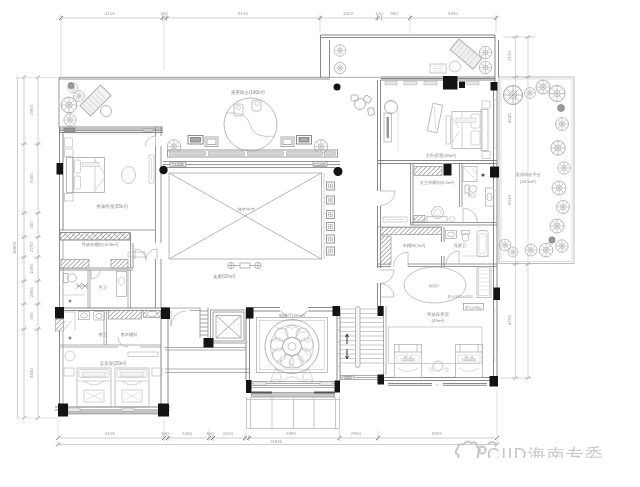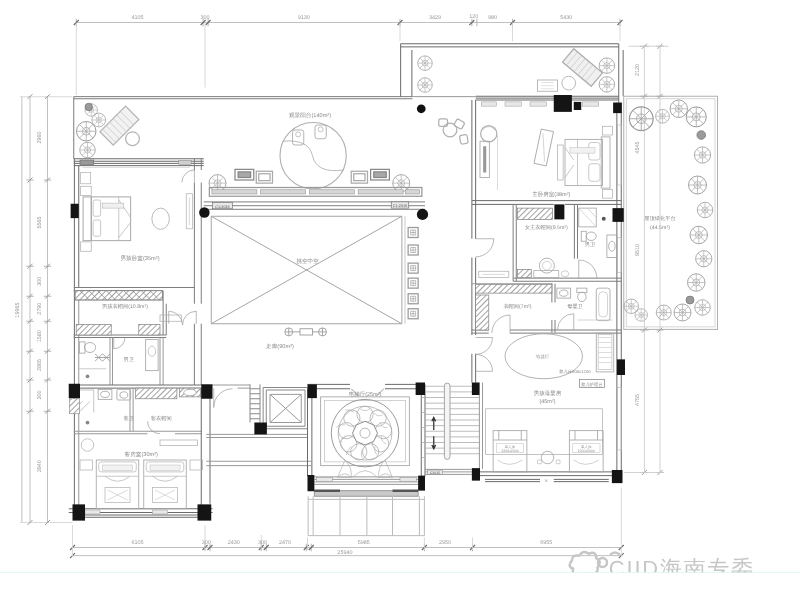--- a/index.html
+++ b/index.html
@@ -1,16 +1,16 @@
 <!DOCTYPE html>
 <html><head>
 <meta charset="utf-8">
 <style>
   html,body{margin:0;padding:0;background:#fff;}
-  #page{width:640px;height:458px;position:relative;overflow:hidden;background:#5eead4;
+  #page{width:640px;height:458px;position:relative;overflow:hidden;background:#fef9c3;
         font-family:"Liberation Sans", sans-serif;text-decoration:underline;}
   svg{position:absolute;left:0;top:0;}
   text{font-family:"Liberation Sans", sans-serif;}
 </style>
 </head>
 <body>
 <div id="page">
 <svg width="640" height="487" viewBox="0 0 640 487">
 <defs>
   <pattern id="hat" width="3.2" height="3.2" patternUnits="userSpaceOnUse" patternTransform="rotate(45)">

